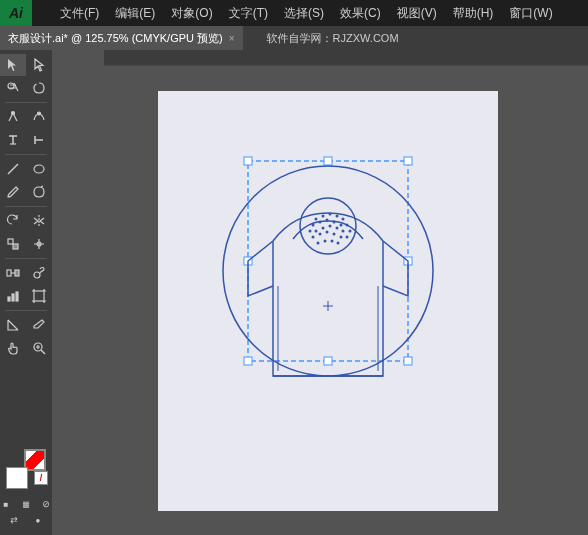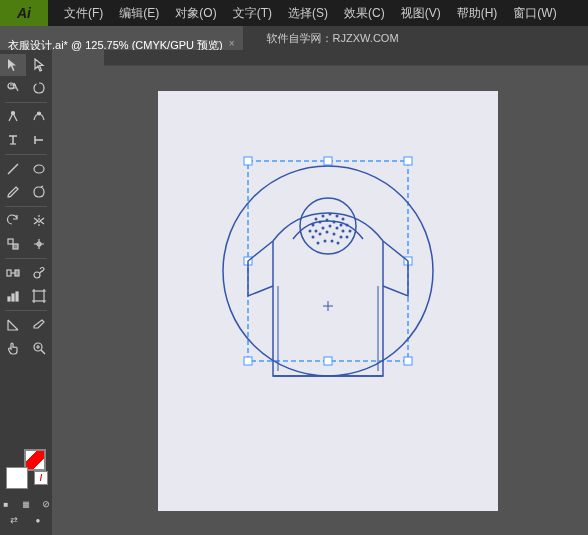--- a/index.html
+++ b/index.html
@@ -15,37 +15,37 @@
     
     #title-bar {
       width: 100%;
       height: 26px;
       background: #1e1e1e;
       display: flex;
       align-items: center;
       position: relative;
     }
     #ai-logo {
-      width: 48px;
+      width: 32px;
       height: 26px;
-      background: #4d7c0f;
+      background: #15803d;
       display: flex;
       align-items: center;
       justify-content: center;
       font-weight: bold;
       font-size: 14px;
       color: #1a1a1a;
       font-style: italic;
       flex-shrink: 0;
     }
     #menu-bar {
       display: flex;
       align-items: flex-end;
       height: 100%;
-      padding-left: 8px;
+      padding-left: 20px;
     }
     .menu-item {
       color: #ccc;
       padding: 0 8px;
       height: 100%;
       display: flex;
       align-items: center;
       cursor: pointer;
       font-size: 12px;
       white-space: nowrap;
@@ -56,20 +56,21 @@
       width: 100%;
       height: 24px;
       background: #3c3c3c;
       display: flex;
       align-items: center;
     }
     #active-tab {
       background: #535353;
       height: 24px;
       display: flex;
+      align-items: center;
       padding: 16px 8px;
       color: #fff;
       font-size: 11px;
       gap: 6px;
       min-width: 200px;
     }
     #tab-close {
       color: #aaa;
       font-size: 10px;
       cursor: pointer;

